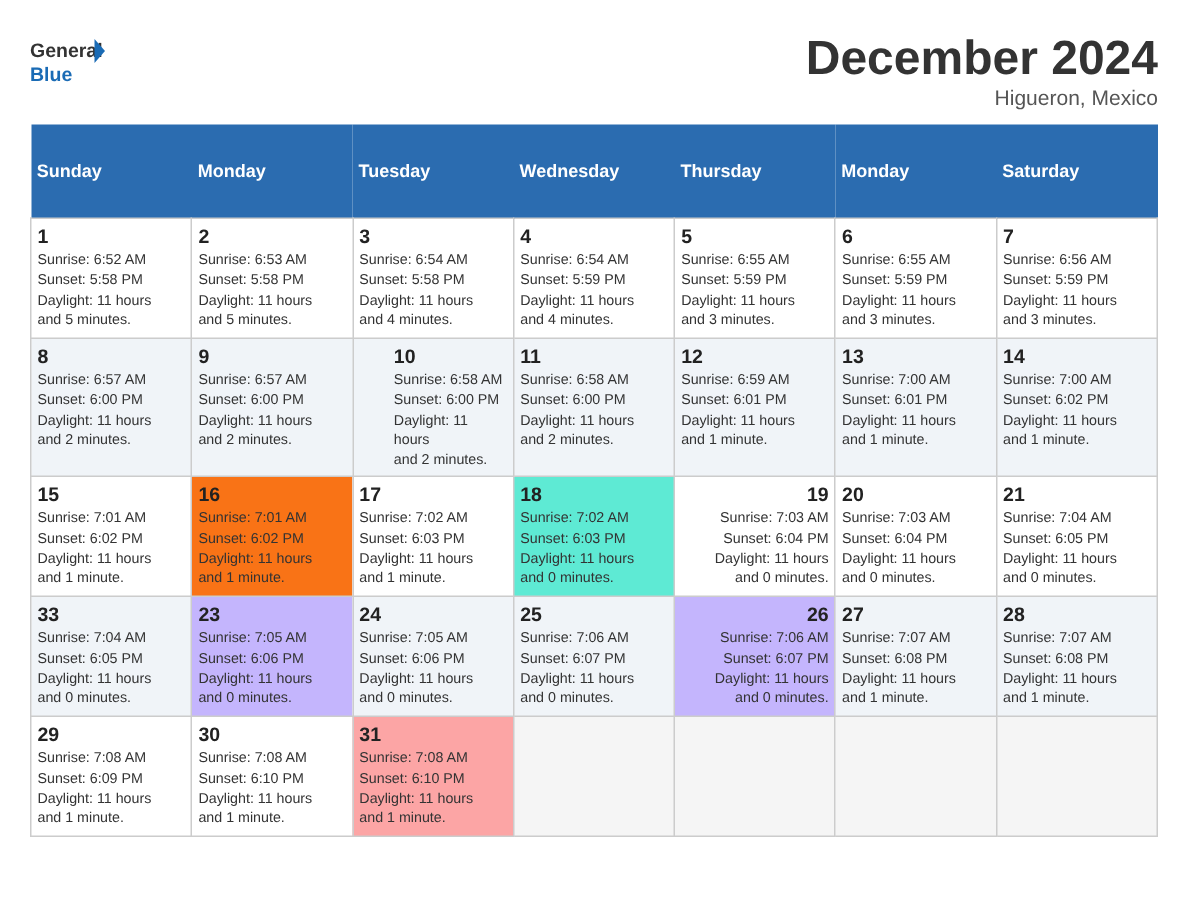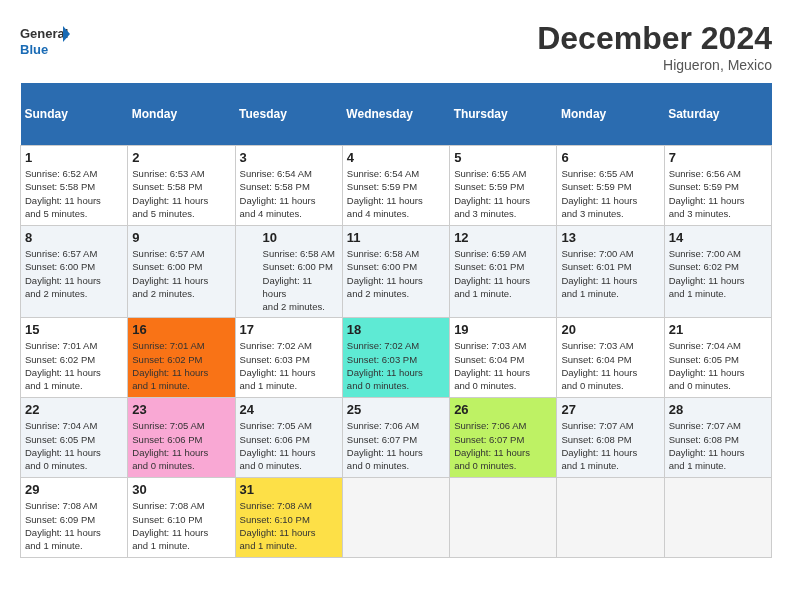--- a/index.html
+++ b/index.html
@@ -181,51 +181,51 @@
           <div class="day-info">Sunrise: 7:01 AM<br>Sunset: 6:02 PM<br>Daylight: 11 hours<br>and 1 minute.</div>
         </td>
         <td style="background-color: rgb(255, 255, 255);">
           <span class="day-num">17</span>
           <div class="day-info">Sunrise: 7:02 AM<br>Sunset: 6:03 PM<br>Daylight: 11 hours<br>and 1 minute.</div>
         </td>
         <td style="background-color: #5eead4;">
           <span class="day-num">18</span>
           <div class="day-info">Sunrise: 7:02 AM<br>Sunset: 6:03 PM<br>Daylight: 11 hours<br>and 0 minutes.</div>
         </td>
-        <td style="background-color: rgb(255, 255, 255);">
+        <td style="background-color: rgb(255, 255, 255); text-align: right;">
           <span class="day-num">19</span>
           <div class="day-info">Sunrise: 7:03 AM<br>Sunset: 6:04 PM<br>Daylight: 11 hours<br>and 0 minutes.</div>
         </td>
         <td style="background-color: rgb(255, 255, 255);">
           <span class="day-num">20</span>
           <div class="day-info">Sunrise: 7:03 AM<br>Sunset: 6:04 PM<br>Daylight: 11 hours<br>and 0 minutes.</div>
         </td>
         <td style="background-color: rgb(255, 255, 255);">
           <span class="day-num">21</span>
           <div class="day-info">Sunrise: 7:04 AM<br>Sunset: 6:05 PM<br>Daylight: 11 hours<br>and 0 minutes.</div>
         </td>
       </tr>
       <tr>
         <td style="background-color: rgb(240, 244, 248);">
-          <span class="day-num">22</span>
+          <span class="day-num">33</span>
           <div class="day-info">Sunrise: 7:04 AM<br>Sunset: 6:05 PM<br>Daylight: 11 hours<br>and 0 minutes.</div>
         </td>
-        <td style="background-color: #f9a8d4; margin-left: 10px;">
+        <td style="background-color: #c4b5fd; margin-left: 10px;">
           <span class="day-num">23</span>
           <div class="day-info">Sunrise: 7:05 AM<br>Sunset: 6:06 PM<br>Daylight: 11 hours<br>and 0 minutes.</div>
         </td>
         <td style="background-color: rgb(240, 244, 248);">
           <span class="day-num">24</span>
           <div class="day-info">Sunrise: 7:05 AM<br>Sunset: 6:06 PM<br>Daylight: 11 hours<br>and 0 minutes.</div>
         </td>
         <td style="background-color: rgb(240, 244, 248);">
           <span class="day-num">25</span>
           <div class="day-info">Sunrise: 7:06 AM<br>Sunset: 6:07 PM<br>Daylight: 11 hours<br>and 0 minutes.</div>
         </td>
-        <td style="background-color: #bef264;">
+        <td style="background-color: #c4b5fd; text-align: right;">
           <span class="day-num">26</span>
           <div class="day-info">Sunrise: 7:06 AM<br>Sunset: 6:07 PM<br>Daylight: 11 hours<br>and 0 minutes.</div>
         </td>
         <td style="background-color: rgb(240, 244, 248); margin-left: 20px;">
           <span class="day-num">27</span>
           <div class="day-info">Sunrise: 7:07 AM<br>Sunset: 6:08 PM<br>Daylight: 11 hours<br>and 1 minute.</div>
         </td>
         <td style="background-color: rgb(240, 244, 248); margin-top: 48px;">
           <span class="day-num">28</span>
           <div class="day-info">Sunrise: 7:07 AM<br>Sunset: 6:08 PM<br>Daylight: 11 hours<br>and 1 minute.</div>
@@ -233,21 +233,21 @@
       </tr>
       <tr>
         <td style="background-color: rgb(255, 255, 255); margin-left: 24px;">
           <span class="day-num">29</span>
           <div class="day-info">Sunrise: 7:08 AM<br>Sunset: 6:09 PM<br>Daylight: 11 hours<br>and 1 minute.</div>
         </td>
         <td style="background-color: rgb(255, 255, 255);">
           <span class="day-num">30</span>
           <div class="day-info">Sunrise: 7:08 AM<br>Sunset: 6:10 PM<br>Daylight: 11 hours<br>and 1 minute.</div>
         </td>
-        <td style="background-color: #fde047;">
+        <td style="background-color: #fca5a5;">
           <span class="day-num">31</span>
           <div class="day-info">Sunrise: 7:08 AM<br>Sunset: 6:10 PM<br>Daylight: 11 hours<br>and 1 minute.</div>
         </td>
         <td class="empty"></td>
         <td class="empty"></td>
         <td class="empty"></td>
         <td class="empty"></td>
       </tr>
     </tbody>
 </table>

